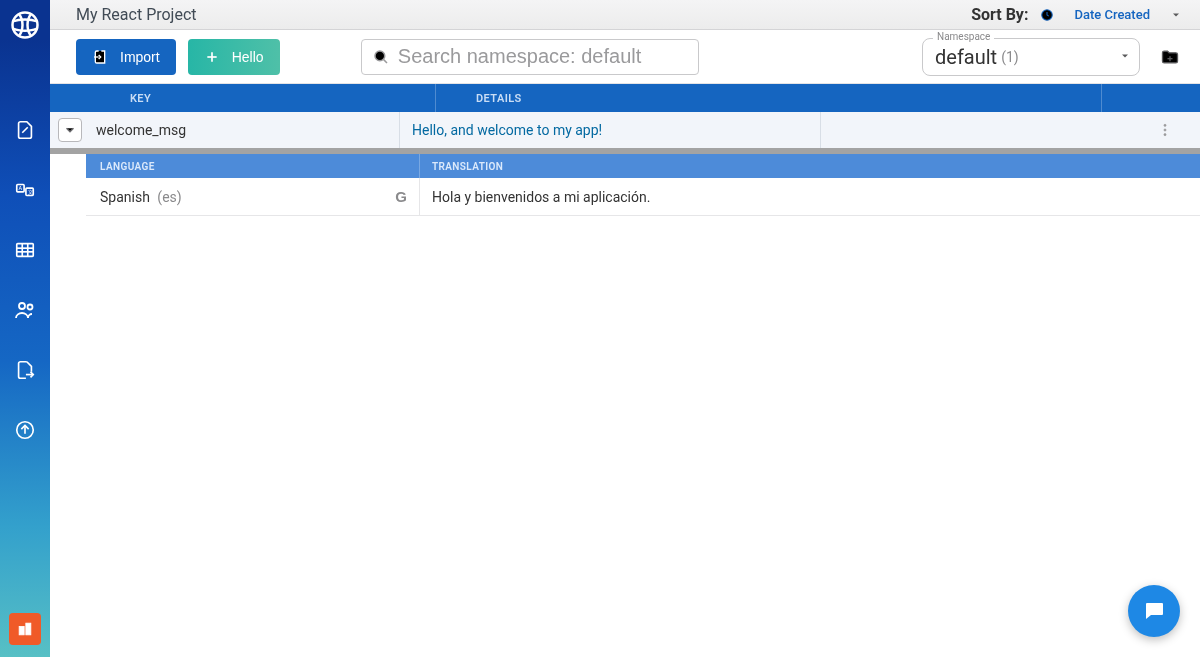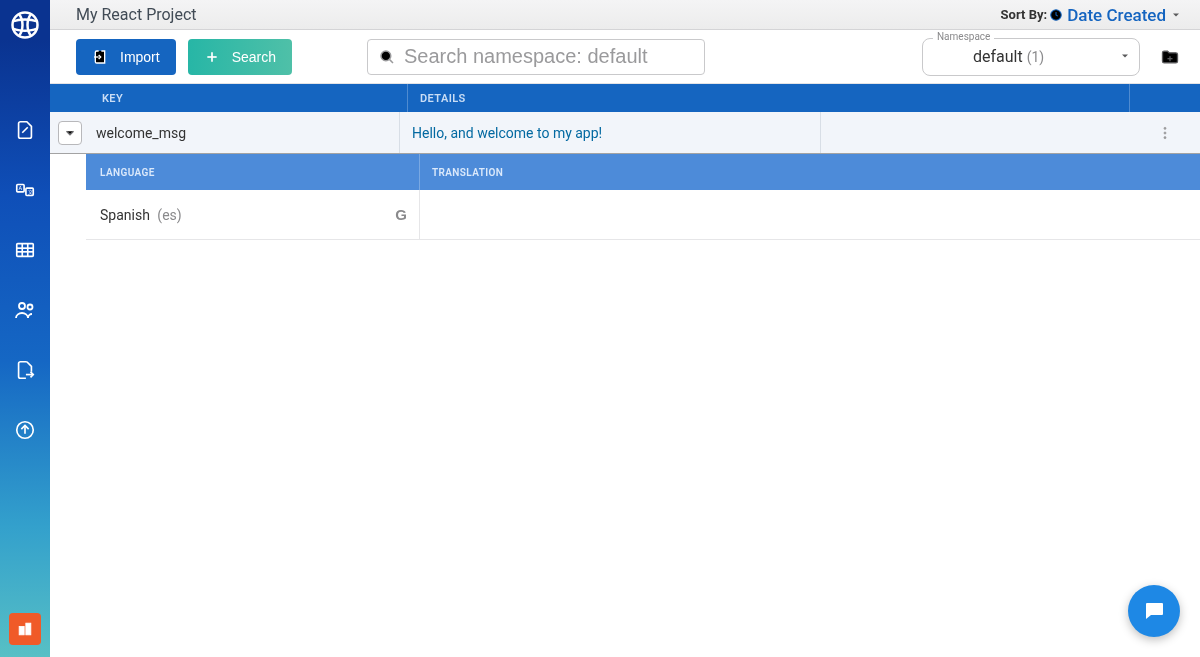--- a/index.html
+++ b/index.html
@@ -45,24 +45,24 @@
   .header {
     height: 30px;
     background: linear-gradient(#f4f4f5, #ececec);
     border-bottom: 1px solid #d4d4d6;
     display: flex;
     align-items: center;
     padding: 0 18px 0 26px;
   }
   .header .title { font-size: 16px; color: #414b55; font-weight: 400; }
   .header .spacer { flex: 1; }
-  .header .sort-label { font-size: 13px; font-weight: 700; color: #333; margin-right: 2px; }
+  .header .sort-label { font-size: 16px; font-weight: 700; color: #333; margin-right: 12px; }
   .header .sort-value {
-    font-size: 17px; color: #1565c0; font-weight: 500;
-    display: inline-flex; align-items: center; gap: 4px; cursor: pointer;
+    font-size: 13px; color: #1565c0; font-weight: 500;
+    display: inline-flex; align-items: center; gap: 20px; cursor: pointer;
   }
   .header .sort-value svg { stroke: #1565c0; }
 
   
   .toolbar {
     height: 54px;
     border-bottom: 1px solid #e4e4e6;
     display: flex;
     align-items: center;
     padding: 0 18px 0 26px;
@@ -109,89 +109,90 @@
     display: flex; align-items: center;
     padding: 0 8px 0 12px;
     margin-right: 6px;
     cursor: pointer;
   }
   .ns-wrap .ns-legend {
     position: absolute; top: -8px; left: 10px;
     background: #fff; padding: 0 4px;
     font-size: 10px; color: #8a8a8c;
   }
-  .ns-wrap .ns-value { font-size: 16px; color: #333; margin-left: 38px; }
+  .ns-wrap .ns-value { font-size: 20px; color: #333; }
   .ns-wrap .ns-count { color: #8a8a8c; margin-left: 4px; font-size: 14px;}
   .ns-wrap .chev { margin-left: auto; color: #5a5a5c; }
   .add-folder-btn {
     width: 24px; height: 24px; display: flex; align-items: center; justify-content: center; cursor: pointer;
   }
   .add-folder-btn svg { stroke: #5a5a5c; }
 
   
   .cols {
     height: 28px;
     background: #1565c0;
     display: flex;
     color: #c9ddf5;
     font-size: 11px;
     font-weight: 600;
     letter-spacing: 0.4px;
     align-items: center;
+    gap: 28px;
   }
   .cols .c-toggle { width: 48px; }
   .cols .c-key { width: 310px; padding-left: 4px; border-right: 1px solid rgba(255,255,255,0.25); display: flex; align-items: center; height: 100%;}
   .cols .c-value { flex: 0 0 420px; padding-left: 12px; border-right: 1px solid rgba(255,255,255,0.25); display:flex; align-items:center; height:100%;}
   .cols .c-details { flex: 1; padding-left: 12px; display:flex; align-items:center; height:100%; border-right: 1px solid rgba(255,255,255,0.25);}
   .cols .c-actions { width: 70px; }
 
   
   .row {
     display: flex;
     align-items: center;
     height: 42px;
     background: #f2f5fa;
-    border-bottom: 1px solid #a3a3a3;
+    border-bottom: 6px solid #a3a3a3;
   }
   .row .r-toggle { width: 36px; display:flex; justify-content:center; padding-left:4px;}
   .toggle-box {
     width: 24px; height: 24px;
     border: 1px solid #b8b8bb;
     border-radius: 4px;
     display: flex; align-items: center; justify-content: center;
     background: #fff;
     cursor: pointer;
   }
   .toggle-box svg { stroke: #6f6f72; }
   .row .r-key { width: 314px; padding-left: 10px; font-size: 14px; color: #333; display:flex; align-items:center; height:100%; border-right: 1px solid #d8dee6;}
   .row .r-value { flex: 0 0 420px; padding-left: 12px; font-size: 14px; color: #0369a1; display:flex; align-items:center; height:100%; }
   .row .r-details { flex: 1; display:flex; align-items:center; height:100%; border-left: 1px solid #d8dee6;}
   .row .r-actions { width: 70px; display:flex; align-items:center; justify-content:center; cursor:pointer;}
   .row .r-actions svg { stroke:#9a9a9c; fill:#9a9a9c;}
 
   
   .subcols {
-    height: 36px;
+    height: 24px;
     background: #4d8bd9;
     display: flex;
     align-items: center;
     color: #dbe9fb;
     font-size: 10px;
     font-weight: 600;
     letter-spacing: 0.4px;
     margin-left: 36px;
   }
   .subcols .sc-lang { width: 334px; padding-left: 14px; border-right: 1px solid rgba(255,255,255,0.25); display:flex; align-items:center; height:100%;}
   .subcols .sc-trans { flex:1; padding-left: 12px; display:flex; align-items:center; height:100%;}
 
   
   .trow {
     display: flex;
     align-items: center;
-    height: 50px;
+    height: 38px;
     background: #fff;
     border-bottom: 1px solid #e6e6e8;
     margin-left: 36px;
   }
   .trow .t-lang {
     width: 334px; padding-left: 14px; font-size: 14px;
     display: flex; align-items: center; height:100%;
     border-right: 1px solid #e6e6e8;
     justify-content: space-between;
     padding-right: 12px;
@@ -307,21 +308,21 @@
         <path d="M3 12h10"></path>
         <path d="M10 9l3 3-3 3"></path>
       </svg>
       <span>Import</span>
     </button>
     <button class="btn btn-string">
       <svg width="16" height="16" viewBox="0 0 24 24" stroke-width="2.5">
         <line x1="12" y1="5" x2="12" y2="19"></line>
         <line x1="5" y1="12" x2="19" y2="12"></line>
       </svg>
-      <span>Search</span>
+      <span>Hello</span>
     </button>
 
     <div class="search-wrap">
       <svg width="18" height="18" viewBox="0 0 24 24" stroke-width="2">
         <circle cx="10.5" cy="10.5" r="6.5"></circle>
         <line x1="20" y1="20" x2="15.5" y2="15.5"></line>
       </svg>
       <input type="text" placeholder="Search namespace: default" style="">
     </div>
 
@@ -379,20 +380,21 @@
   </div>
 
   <div class="trow">
     <div class="t-lang">
       <span>
         <span class="name">Spanish</span>
         <span class="code">(es)</span>
       </span>
       <span class="g-icon">G</span>
     </div>
+    <div class="t-trans">Hola y bienvenidos a mi aplicación.</div>
   </div>
 
   <div class="fab">
     <svg width="24" height="24" viewBox="0 0 24 24">
       <path d="M4 4h16a1 1 0 0 1 1 1v10a1 1 0 0 1-1 1H9l-5 4V5a1 1 0 0 1 1-1z"></path>
     </svg>
   </div>
 
 </div>
 

